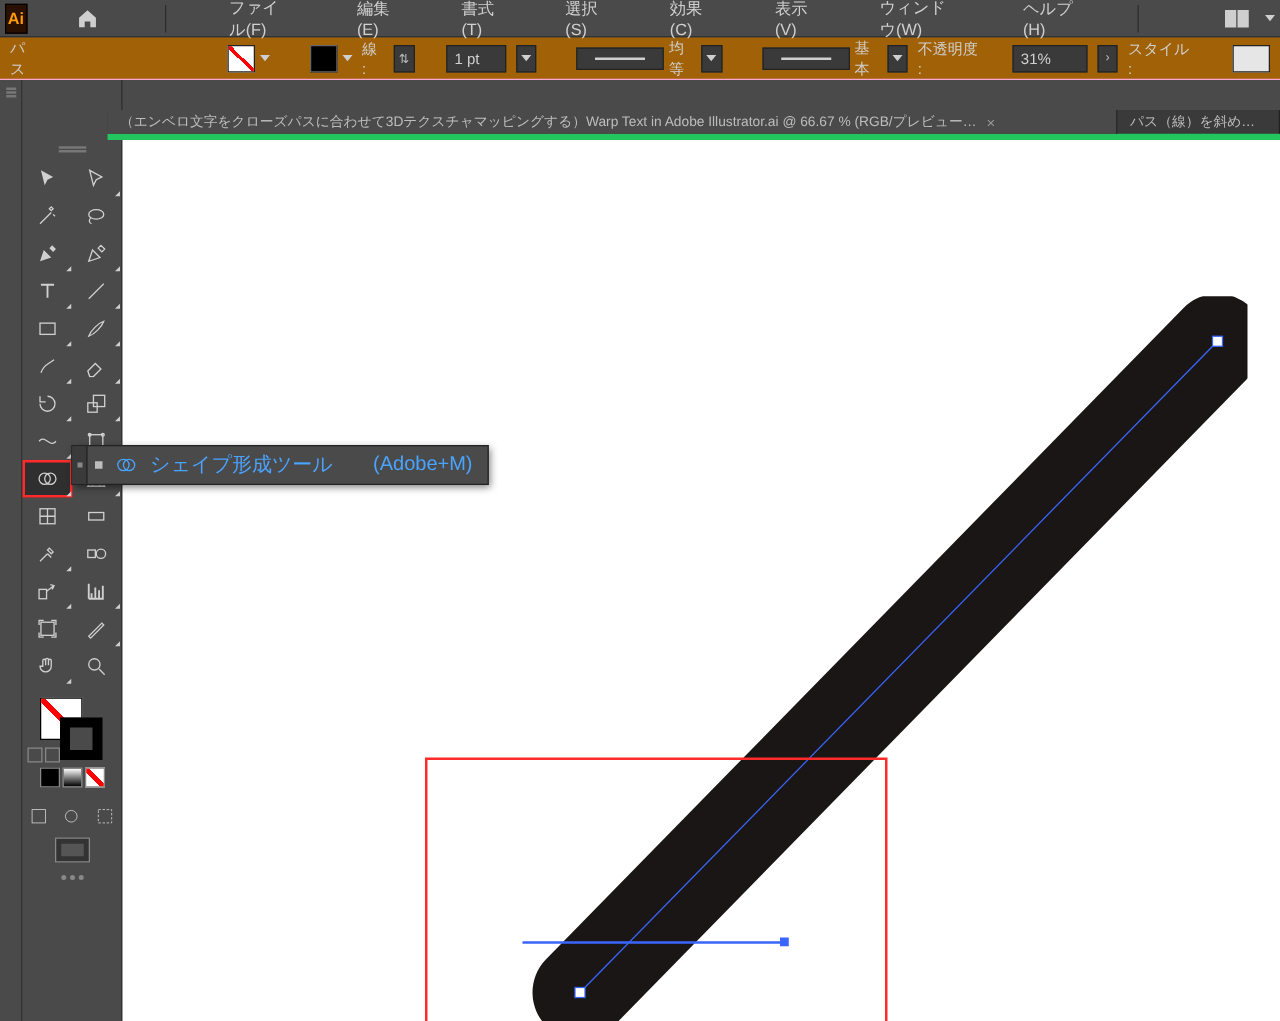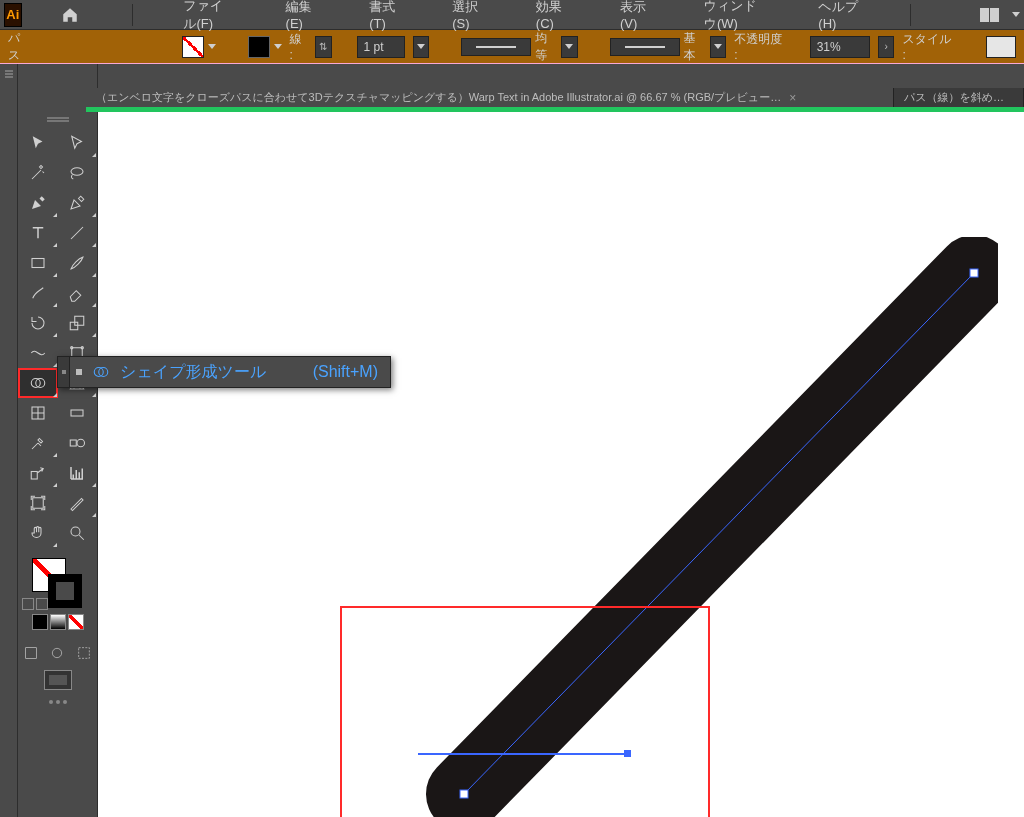--- a/index.html
+++ b/index.html
@@ -586,17 +586,17 @@
       <span style="width:4px;height:4px;background:#888;display:block"></span>
     </div>
     <div class="flyout-list">
       <div class="flyout-row sel">
         <span class="dot"></span>
         <svg viewBox="0 0 24 24">
             <circle cx="9" cy="12" r="6"></circle>
             <circle cx="15" cy="12" r="6"></circle>
           </svg>
         <span class="fname">シェイプ形成ツール</span>
-        <span class="fshort">(Shift+M)</span>
+        <span class="fshort">(Adobe+M)</span>
       </div>
     </div>
   </div>
 </div>
 
 </body></html>

